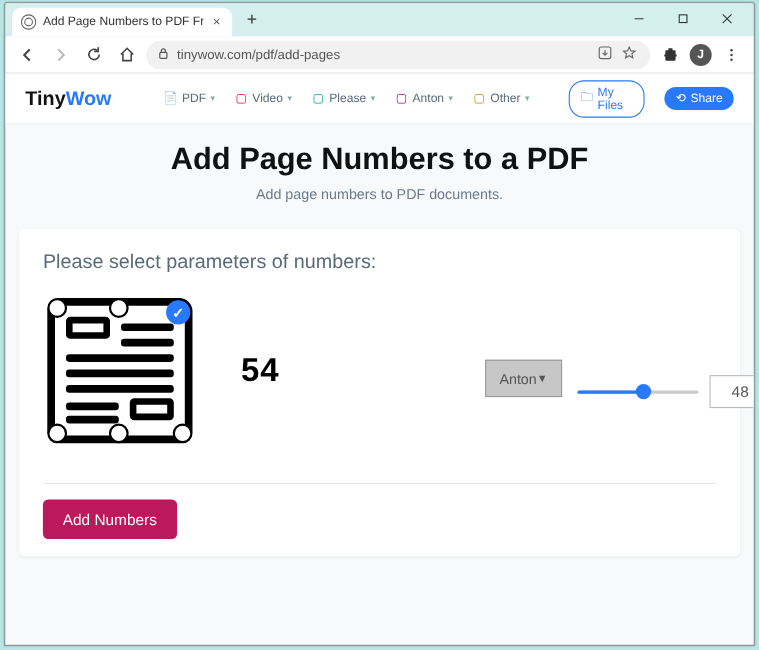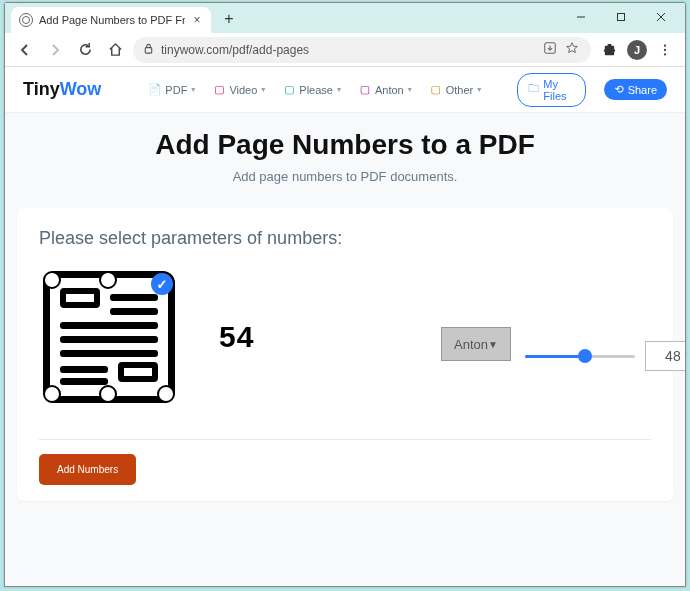--- a/index.html
+++ b/index.html
@@ -57,21 +57,21 @@
 .trackfill { position: absolute; top: 8px; left: 0; width: 50%; height: 3px; background: #2979ff; border-radius: 2px; }
 .thumb { position: absolute; top: 2px; left: 48%; width: 14px; height: 14px; border-radius: 50%; background: #2979ff; }
 .sizeinput { width: 56px; height: 30px; border: 1px solid #bbb; text-align: center; font-size: 14px; color: #555; background: #fff; }
 .colorwheel { width: 150px; height: 150px; position: relative; margin-top: 4px; }
 .ring { position: absolute; inset: 0; border-radius: 50%; background: conic-gradient(from -40deg, red, magenta, blue, cyan, lime, yellow, orange, red); }
 .ringhole { position: absolute; inset: 18px; border-radius: 50%; background: #fff; }
 .square { position: absolute; top: 30px; left: 30px; width: 90px; height: 90px; background: linear-gradient(to bottom, rgba(0,0,0,0), #000), linear-gradient(to right, #fff, #e00); }
 .ringmarker { position: absolute; width: 10px; height: 10px; border: 2px solid #000; border-radius: 50%; top: -1px; left: 68px; background: rgba(255,255,255,0.3); }
 .sqmarker { position: absolute; width: 8px; height: 8px; border: 2px solid #000; border-radius: 50%; top: 104px; left: 108px; }
 .divider { border: none; border-top: 1px solid #e8e8e8; margin: 18px 0 14px; }
-.addbtn { background: #c2410c; color: #fff; border: none; padding: 10px 18px; border-radius: 5px; font-size: 10px; font-weight: 500; }
+.addbtn { background: #be185d; color: #fff; border: none; padding: 10px 18px; border-radius: 5px; font-size: 14px; font-weight: 500; }
 </style>
 </head>
 <body>
 
 <div class="window">
   <div class="titlebar">
     <div class="tab">
       <span class="tab-icon"></span>
       <span class="tab-title">Add Page Numbers to PDF Free</span>
       <span class="tab-close">×</span>

